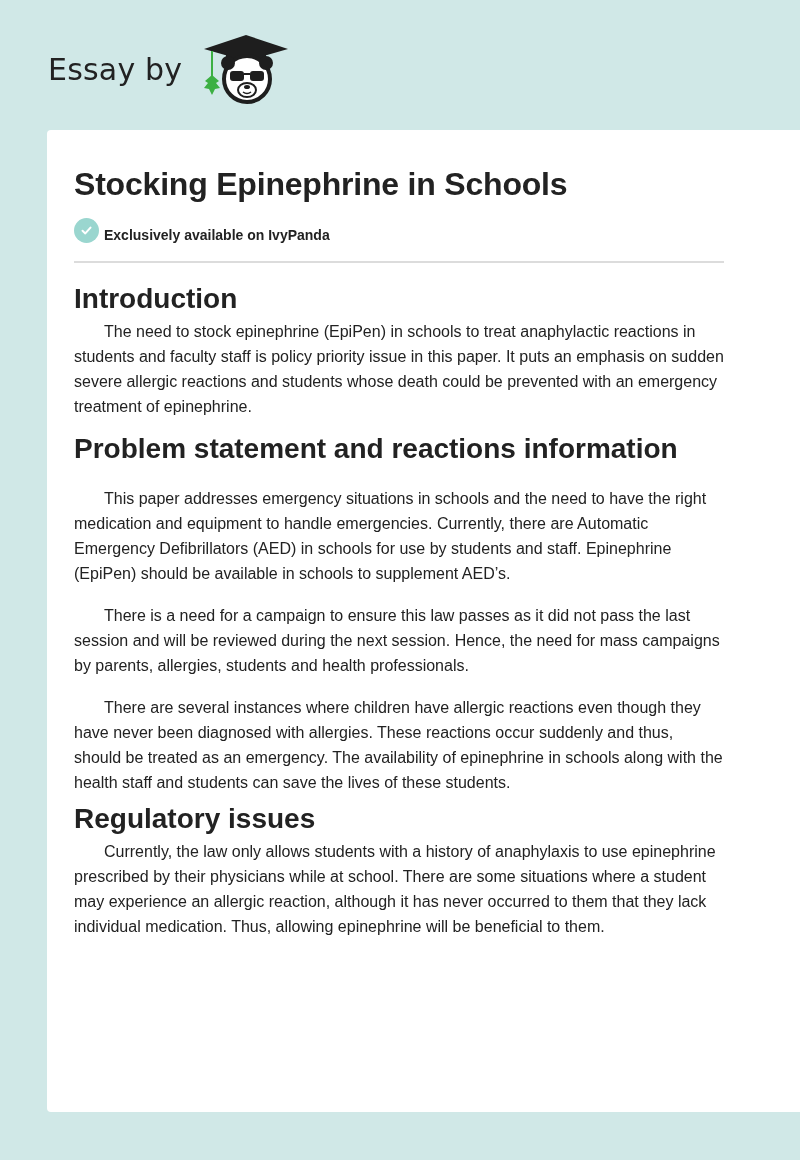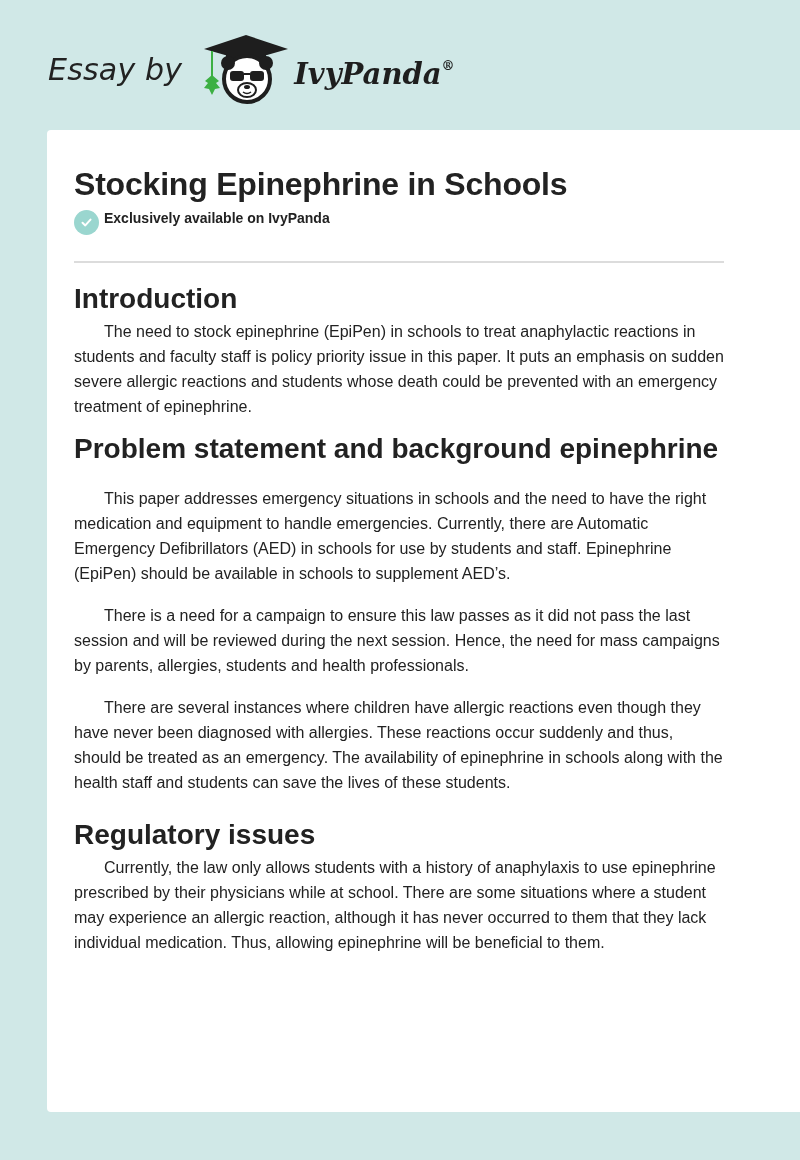--- a/index.html
+++ b/index.html
@@ -6,21 +6,21 @@
     body {
       width: 800px; height: 1160px;
       background: #d0e8e7;
       font-family: "Liberation Sans", sans-serif;
       color: #222222;
       position: relative;
       overflow: hidden;
     }
     .brand {
       position: absolute; left: 48px; top: 36px;
-      display: flex; align-items: center; height: 70px; font-style: italic;
+      display: flex; align-items: center; height: 70px;
     }
     .brand-essay {
       font-family: "DejaVu Sans", sans-serif;
       font-size: 30px; color: #222; letter-spacing: 0.2px;
       margin-right: 18px; margin-top: -4px;
     }
     .brand-logo { width: 92px; height: 72px; margin-top: -4px; }
     .brand-name {
       font-family: "DejaVu Serif", serif; font-weight: bold;
       font-size: 29px; color: #1e1e1e; margin-left: 2px; margin-top: 6px;
@@ -31,22 +31,22 @@
       width: 766px; height: 982px;
       background: #ffffff; border-radius: 4px;
     }
     .content { position: absolute; left: 27px; top: 0; width: 650px; }
     h1 {
       font-size: 32px; font-weight: bold; color: #222;
       margin: 0; position: absolute; top: 36px; left: 0; white-space: nowrap;
       letter-spacing: -0.2px;
     }
     .badge {
-      position: absolute; top: 80px; left: 0;
-      display: flex; align-items: flex-start;
+      position: absolute; top: 88px; left: 0;
+      display: flex; align-items: flex-end;
     }
     .check {
       width: 25px; height: 25px; border-radius: 50%;
       background: #9ad6cf; display: flex; align-items: center; justify-content: center;
       margin-right: 5px;
     }
     .badge-text { font-size: 14px; font-weight: bold; color: #222; }
     .divider {
       position: absolute; top: 131px; left: 0; width: 650px;
       height: 2px; background: #dcdcdc;
@@ -58,21 +58,21 @@
     }
     p {
       font-size: 16px; line-height: 25px; margin: 0;
       text-indent: 30px; color: #222;
     }
     .h-intro { margin-top: 2px; }
     .p-intro { }
     .h-problem { margin-top: 10px; }
     .p-problem-1 { margin-top: 17px; }
     .p-gap { margin-top: 17px; }
-    .h-reg { margin-top: 20px; }
+    .h-reg { margin-top: 4px; }
     .p-reg { }
   </style>
 </head>
 <body>
 
 <div class="brand">
   <span class="brand-essay">Essay by</span>
   <svg class="brand-logo" viewBox="0 0 92 72">
 
     <polygon points="46,2 88,16 46,28 4,16" fill="#1e1e1e"></polygon>
@@ -88,21 +88,20 @@
     <circle cx="66" cy="30" r="7" fill="#1e1e1e"></circle>
 
     <rect x="30" y="38" width="14" height="10" rx="3" fill="#1e1e1e"></rect>
     <rect x="50" y="38" width="14" height="10" rx="3" fill="#1e1e1e"></rect>
     <line x1="44" y1="41" x2="50" y2="41" stroke="#1e1e1e" stroke-width="2"></line>
 
     <ellipse cx="47" cy="57" rx="9" ry="7" fill="#ffffff" stroke="#1e1e1e" stroke-width="2"></ellipse>
     <ellipse cx="47" cy="54" rx="3" ry="2" fill="#1e1e1e"></ellipse>
     <path d="M43,59 Q47,62 51,59" stroke="#1e1e1e" stroke-width="1.5" fill="none"></path>
   </svg>
-  <span class="brand-name"><span>IvyPanda</span><sup>®</sup></span>
 </div>
 
 <div class="card">
   <div class="content">
     <h1>Stocking Epinephrine in Schools</h1>
     <div class="badge">
       <span class="check">
         <svg width="13" height="13" viewBox="0 0 13 13">
             <path d="M2.5,6.8 L5.3,9.4 L10.5,3.6" stroke="#ffffff" stroke-width="2" fill="none" stroke-linecap="round" stroke-linejoin="round"></path>
           </svg>
@@ -111,21 +110,21 @@
     </div>
     <div class="divider"></div>
 
     <div class="article">
       <section>
         <h2 class="h-intro">Introduction</h2>
         <p class="p-intro">The need to stock epinephrine (EpiPen) in schools to treat anaphylactic reactions in students and faculty staff is policy priority issue in this paper. It puts an emphasis on sudden severe allergic reactions and students whose death could be prevented with an emergency treatment of epinephrine.</p>
       </section>
 
       <section>
-        <h2 class="h-problem">Problem statement and background epinephrine</h2>
+        <h2 class="h-problem">Problem statement and reactions information</h2>
         <p class="p-problem-1">This paper addresses emergency situations in schools and the need to have the right medication and equipment to handle emergencies. Currently, there are Automatic Emergency Defibrillators (AED) in schools for use by students and staff. Epinephrine (EpiPen) should be available in schools to supplement AED’s.</p>
         <p class="p-gap">There is a need for a campaign to ensure this law passes as it did not pass the last session and will be reviewed during the next session. Hence, the need for mass campaigns by parents, allergies, students and health professionals.</p>
         <p class="p-gap">There are several instances where children have allergic reactions even though they have never been diagnosed with allergies. These reactions occur suddenly and thus, should be treated as an emergency. The availability of epinephrine in schools along with the health staff and students can save the lives of these students.</p>
       </section>
 
       <section>
         <h2 class="h-reg">Regulatory issues</h2>
         <p class="p-reg">Currently, the law only allows students with a history of anaphylaxis to use epinephrine prescribed by their physicians while at school. There are some situations where a student may experience an allergic reaction, although it has never occurred to them that they lack individual medication. Thus, allowing epinephrine will be beneficial to them.</p>
       </section>
     </div>

